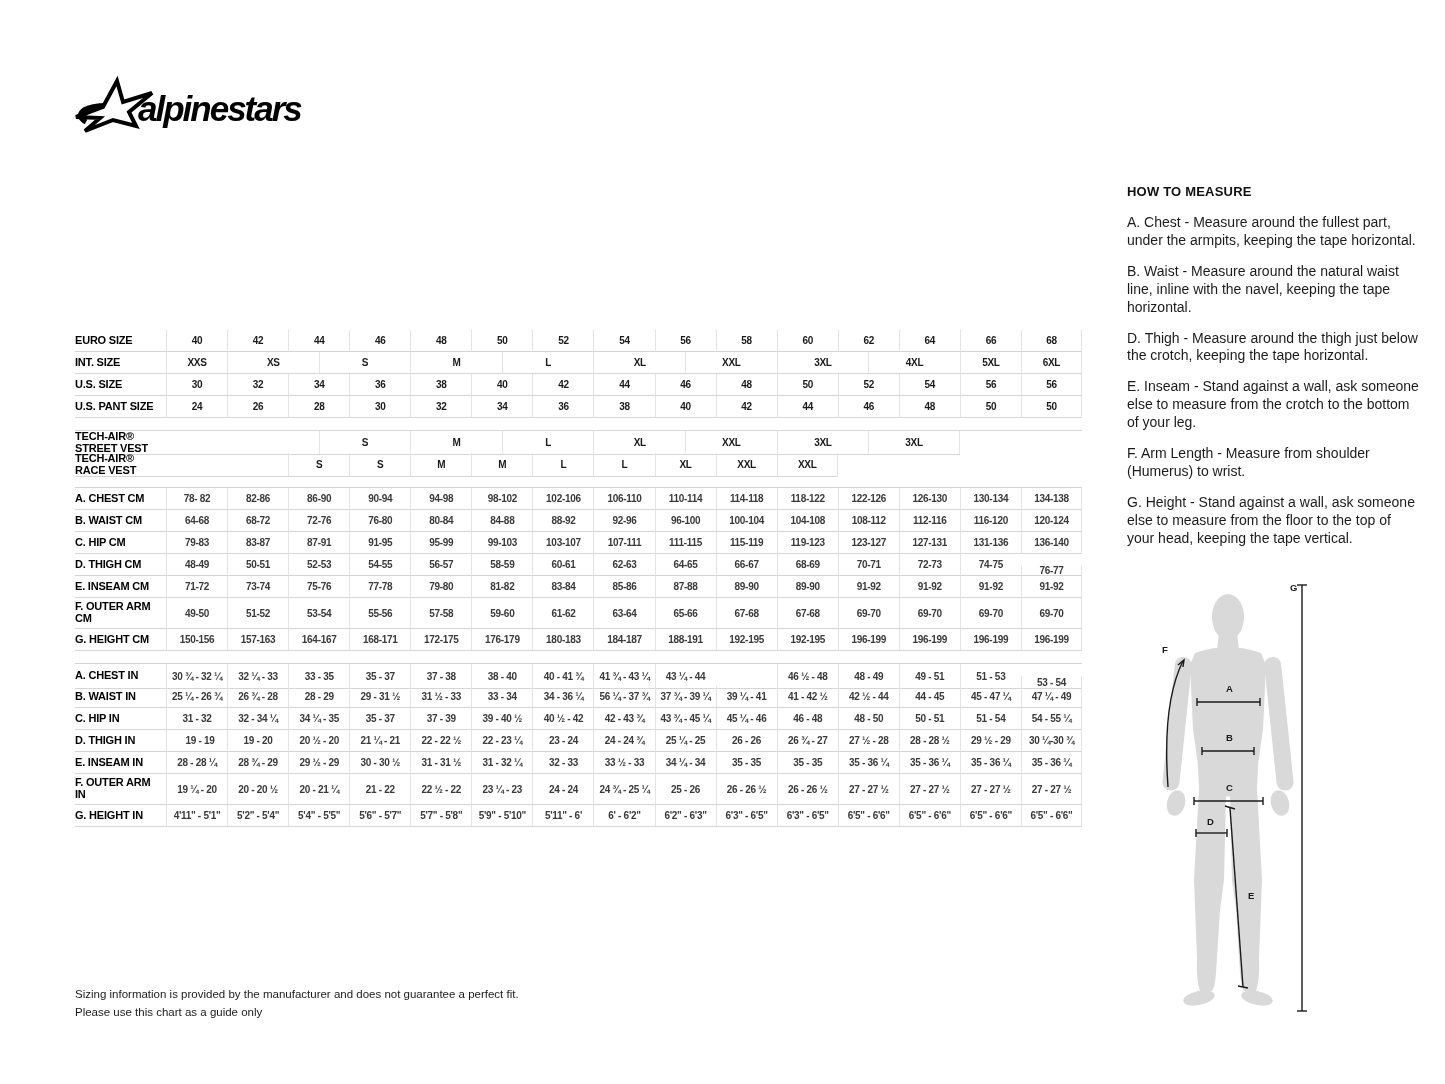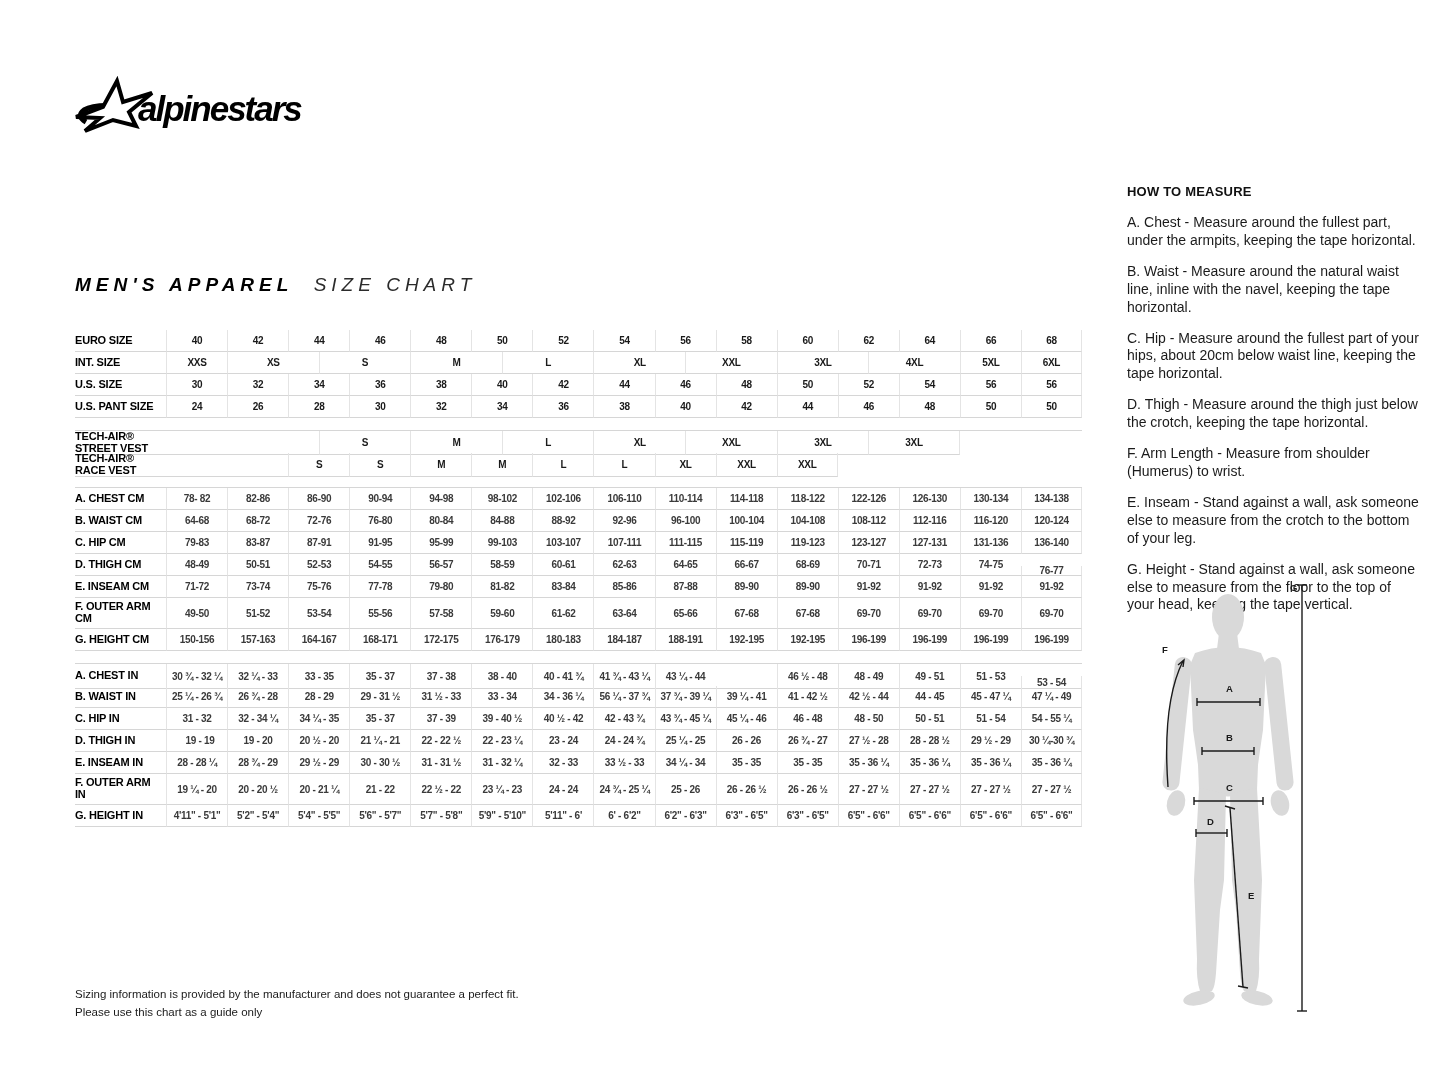--- a/index.html
+++ b/index.html
@@ -48,24 +48,20 @@
 <div class="page">
 
   <svg class="logo" width="256" height="60" viewBox="0 0 256 60">
     <g>
       <path d="M14,46 Q4,40 12,34 Q22,28 46,30" fill="none" stroke="#000" stroke-width="5"></path>
       <path d="M4,41 L31,31 L45,5 L51,26 L80,17 L57,36 L64,50 L41,44 L13,55 L28,42 Z" fill="#fff" stroke="#000" stroke-width="4" stroke-linejoin="miter"></path>
     </g>
     <text x="66" y="45" font-family="Liberation Sans, sans-serif" font-size="35" font-style="italic" font-weight="bold" letter-spacing="-2" fill="#000">alpinestars</text>
   </svg>
 
-  <div class="title">
-    <span class="t-bold">MEN'S APPAREL</span>
-    <span class="t-light">SIZE CHART</span>
-  </div>
 
   <div class="size-table">
       <div class="trow">
         <div class="tlabel">EURO SIZE</div>
         <div class="tcell hdr" style="grid-column: span 2;">40</div>
         <div class="tcell hdr" style="grid-column: span 2;">42</div>
         <div class="tcell hdr" style="grid-column: span 2;">44</div>
         <div class="tcell hdr" style="grid-column: span 2;">46</div>
         <div class="tcell hdr" style="grid-column: span 2;">48</div>
         <div class="tcell hdr" style="grid-column: span 2;">50</div>
@@ -408,24 +404,23 @@
         <div class="tcell" style="grid-column: span 2;">6'5" - 6'6"</div>
         <div class="tcell" style="grid-column: span 2;">6'5" - 6'6"</div>
         <div class="tcell last" style="grid-column: span 2;">6'5" - 6'6"</div>
       </div>
     </div>
 
   <div class="howto">
     <div class="howto-title">HOW TO MEASURE</div>
     <p>A. Chest - Measure around the fullest part, under the armpits, keeping the tape horizontal.</p>
     <p>B. Waist - Measure around the natural waist line, inline with the navel, keeping the tape horizontal.</p>
-    <p>C. Hip - Measure around the fullest part of your hips, about 20cm below waist line, keeping the tape horizontal.</p>
     <p>D. Thigh - Measure around the thigh just below the crotch, keeping the tape horizontal.</p>
+    <p>E. Inseam - Stand against a wall, ask someone else to measure from the crotch to the bottom of your leg.</p>
     <p>F. Arm Length - Measure from shoulder (Humerus) to wrist.</p>
-    <p>E. Inseam - Stand against a wall, ask someone else to measure from the crotch to the bottom of your leg.</p>
     <p>G. Height - Stand against a wall, ask someone else to measure from the floor to the top of your head, keeping the tape vertical.</p>
   </div>
 
   <svg class="figure" width="168" height="452" viewBox="0 0 168 452">
     <g fill="#d9d9d9">
       <ellipse cx="78" cy="42" rx="16" ry="23"></ellipse>
       <path d="M69,58 L87,58 L89,74 L67,74 Z"></path>
       <path d="M45,78 Q78,66 111,78 L116,90 L113,155 Q110,175 108,190 L107,215 Q78,228 49,215 L48,190 Q46,175 43,155 L40,90 Z"></path>
       <rect x="25" y="82" width="17" height="134" rx="8" transform="rotate(6 33 88)"></rect>
       <ellipse cx="26" cy="228" rx="9" ry="13" transform="rotate(14 26 228)"></ellipse>

